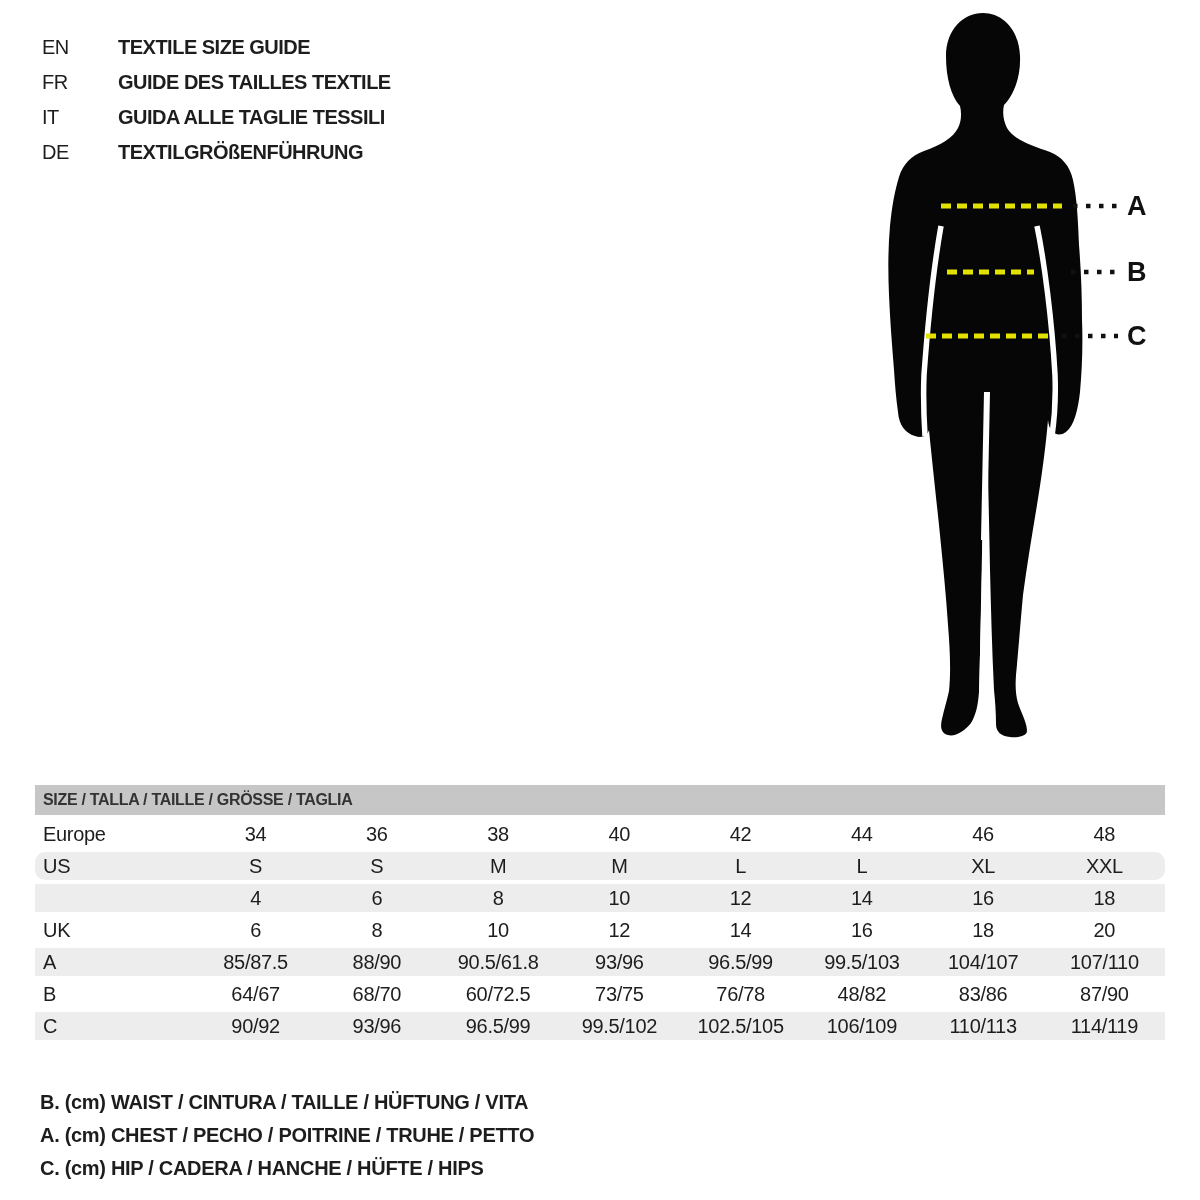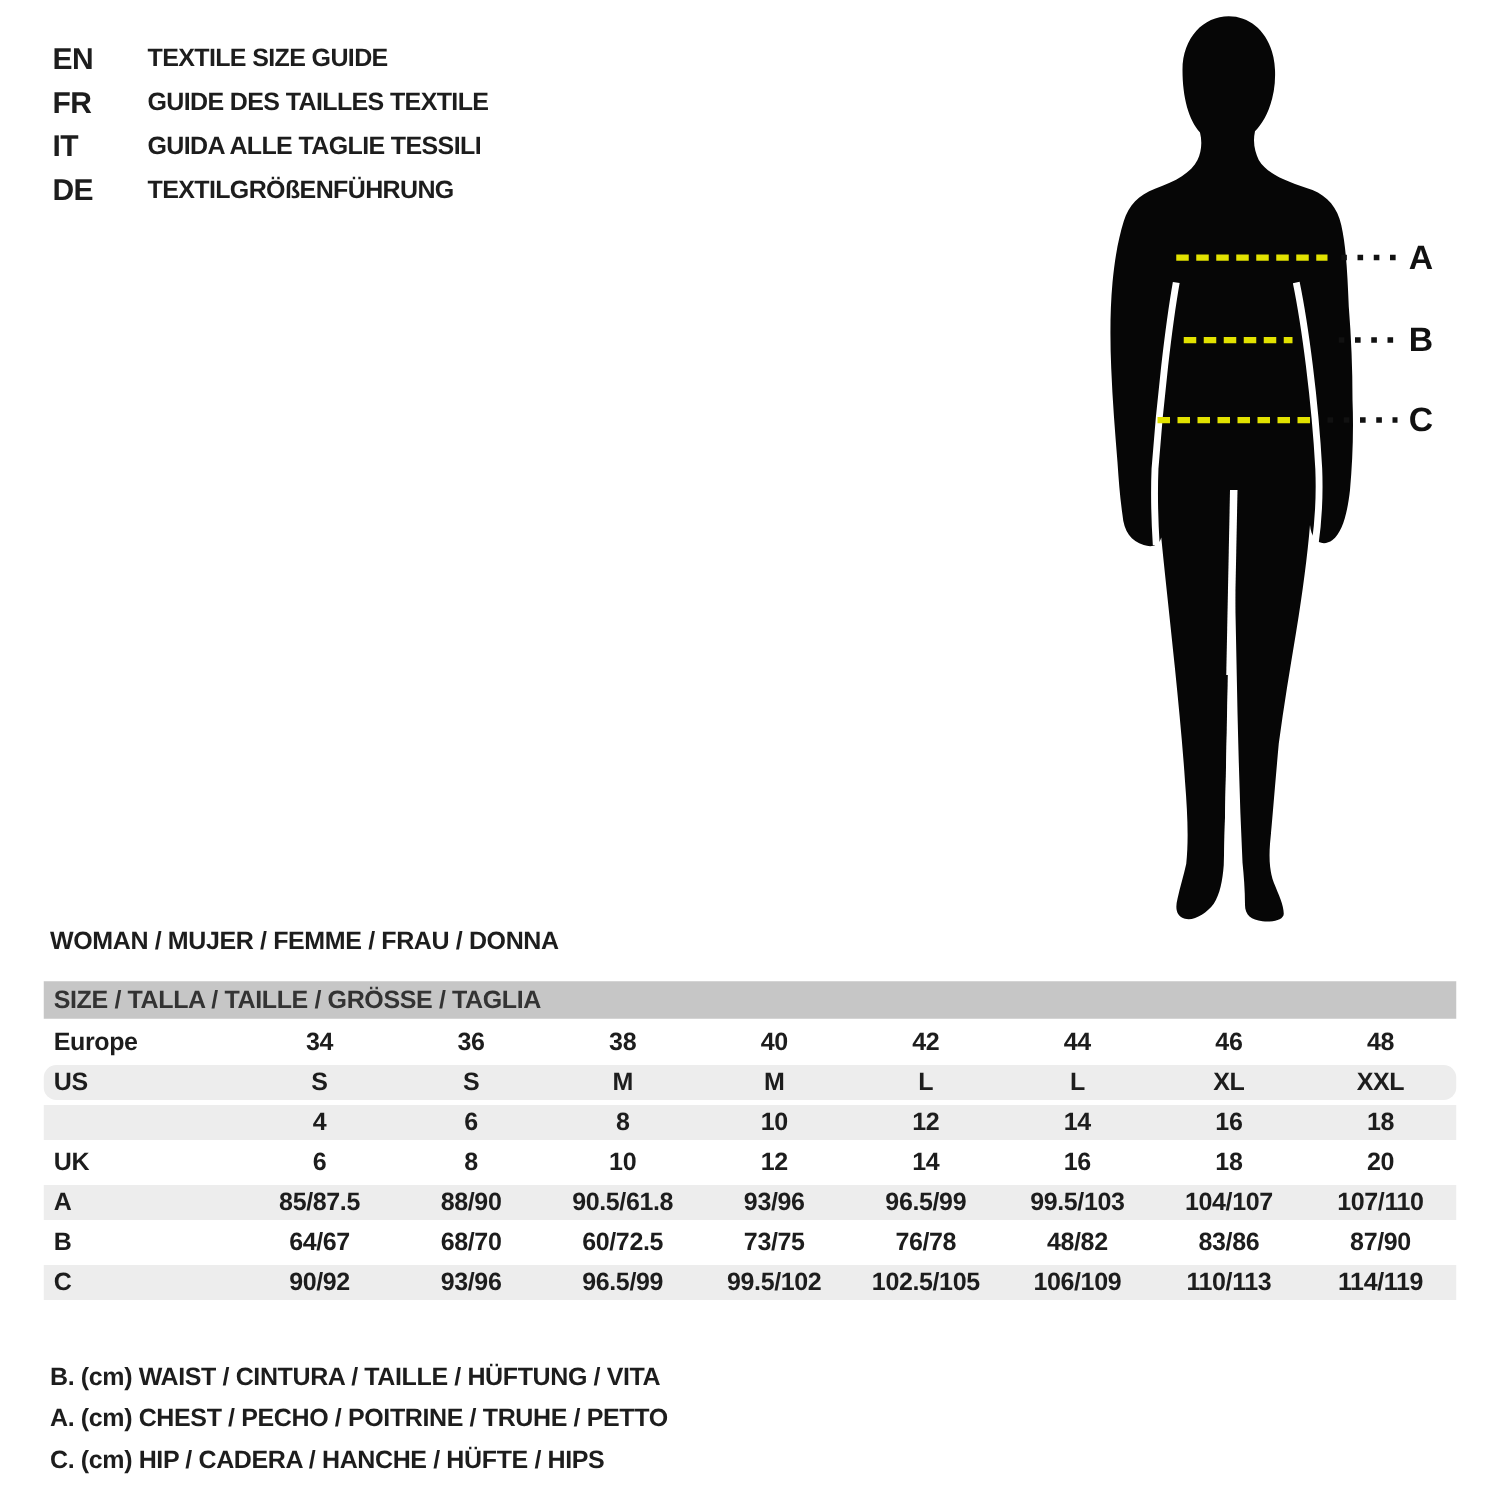--- a/index.html
+++ b/index.html
@@ -10,21 +10,21 @@
     color: #1d1d1d;
     position: relative;
     overflow: hidden;
   }
   .page { position: absolute; inset: 0; }
 
   
   .lang-block { position: absolute; left: 42px; top: 30px; }
   .lang-row { display: flex; height: 35px; align-items: center; }
   .lang-code {
-    width: 76px; font-size: 24px; font-weight: bold; letter-spacing: -0.5px;
+    width: 76px; font-size: 20px; font-weight: normal; letter-spacing: -0.5px;
   }
   .lang-title { font-size: 20px; font-weight: bold; letter-spacing: -0.5px; }
 
   
   .figure-svg { position: absolute; left: 860px; top: 0px; width: 340px; height: 760px; }
   .marker-text {
     font-family: "Liberation Sans", sans-serif;
     font-size: 27px; font-weight: bold; fill: #111111;
   }
 
@@ -32,30 +32,30 @@
   .section-title {
     position: absolute; left: 40px; top: 742px;
     font-size: 20px; font-weight: bold; letter-spacing: -0.3px;
   }
 
   
   .size-table { position: absolute; left: 35px; top: 785px; width: 1130px; }
   .thead {
     height: 30px; line-height: 30px;
     background: #c6c6c6; color: #333333;
-    font-size: 20px; font-weight: bold; letter-spacing: -0.3px;
+    font-size: 16px; font-weight: bold; letter-spacing: -0.3px;
     padding-left: 8px; box-sizing: border-box;
     margin-bottom: 5px;
   }
   .trow {
     display: grid;
     grid-template-columns: 160px repeat(8, 1fr);
     height: 28px; line-height: 28px;
     margin-bottom: 4px;
-    font-size: 20px; font-weight: bold; letter-spacing: -0.3px;
+    font-size: 20px; font-weight: normal; letter-spacing: -0.3px;
   }
   .trow.shaded { background: #ededed; }
   .tlabel { padding-left: 8px; text-align: left; }
   .tcell { text-align: center; }
 
   
   .legend { position: absolute; left: 40px; top: 1086px; }
   .legend-line {
     height: 33px; line-height: 33px;
     font-size: 20px; font-weight: bold; letter-spacing: -0.3px;
@@ -141,21 +141,20 @@
 
     <path fill="none" stroke="#111111" stroke-width="4.5" stroke-dasharray="4.5 8.5" d="M 1073 206 L 1118 206"></path>
     <path fill="none" stroke="#111111" stroke-width="4.5" stroke-dasharray="4.5 8.5" d="M 1071 272 L 1118 272"></path>
     <path fill="none" stroke="#111111" stroke-width="4.5" stroke-dasharray="4.5 8.5" d="M 1062 336 L 1118 336"></path>
 
     <text class="marker-text" x="1127" y="215">A</text>
     <text class="marker-text" x="1127" y="281">B</text>
     <text class="marker-text" x="1127" y="345">C</text>
   </svg>
 
-  <div class="section-title">WOMAN / MUJER / FEMME / FRAU / DONNA</div>
 
   <div class="size-table">
     <div class="thead" style="background: rgb(198, 198, 198);">SIZE / TALLA / TAILLE / GRÖSSE / TAGLIA</div>
     <div>
         <div class="trow">
           <div class="tlabel">Europe</div>
           <div class="tcell">34</div>
           <div class="tcell">36</div>
           <div class="tcell">38</div>
           <div class="tcell">40</div>

